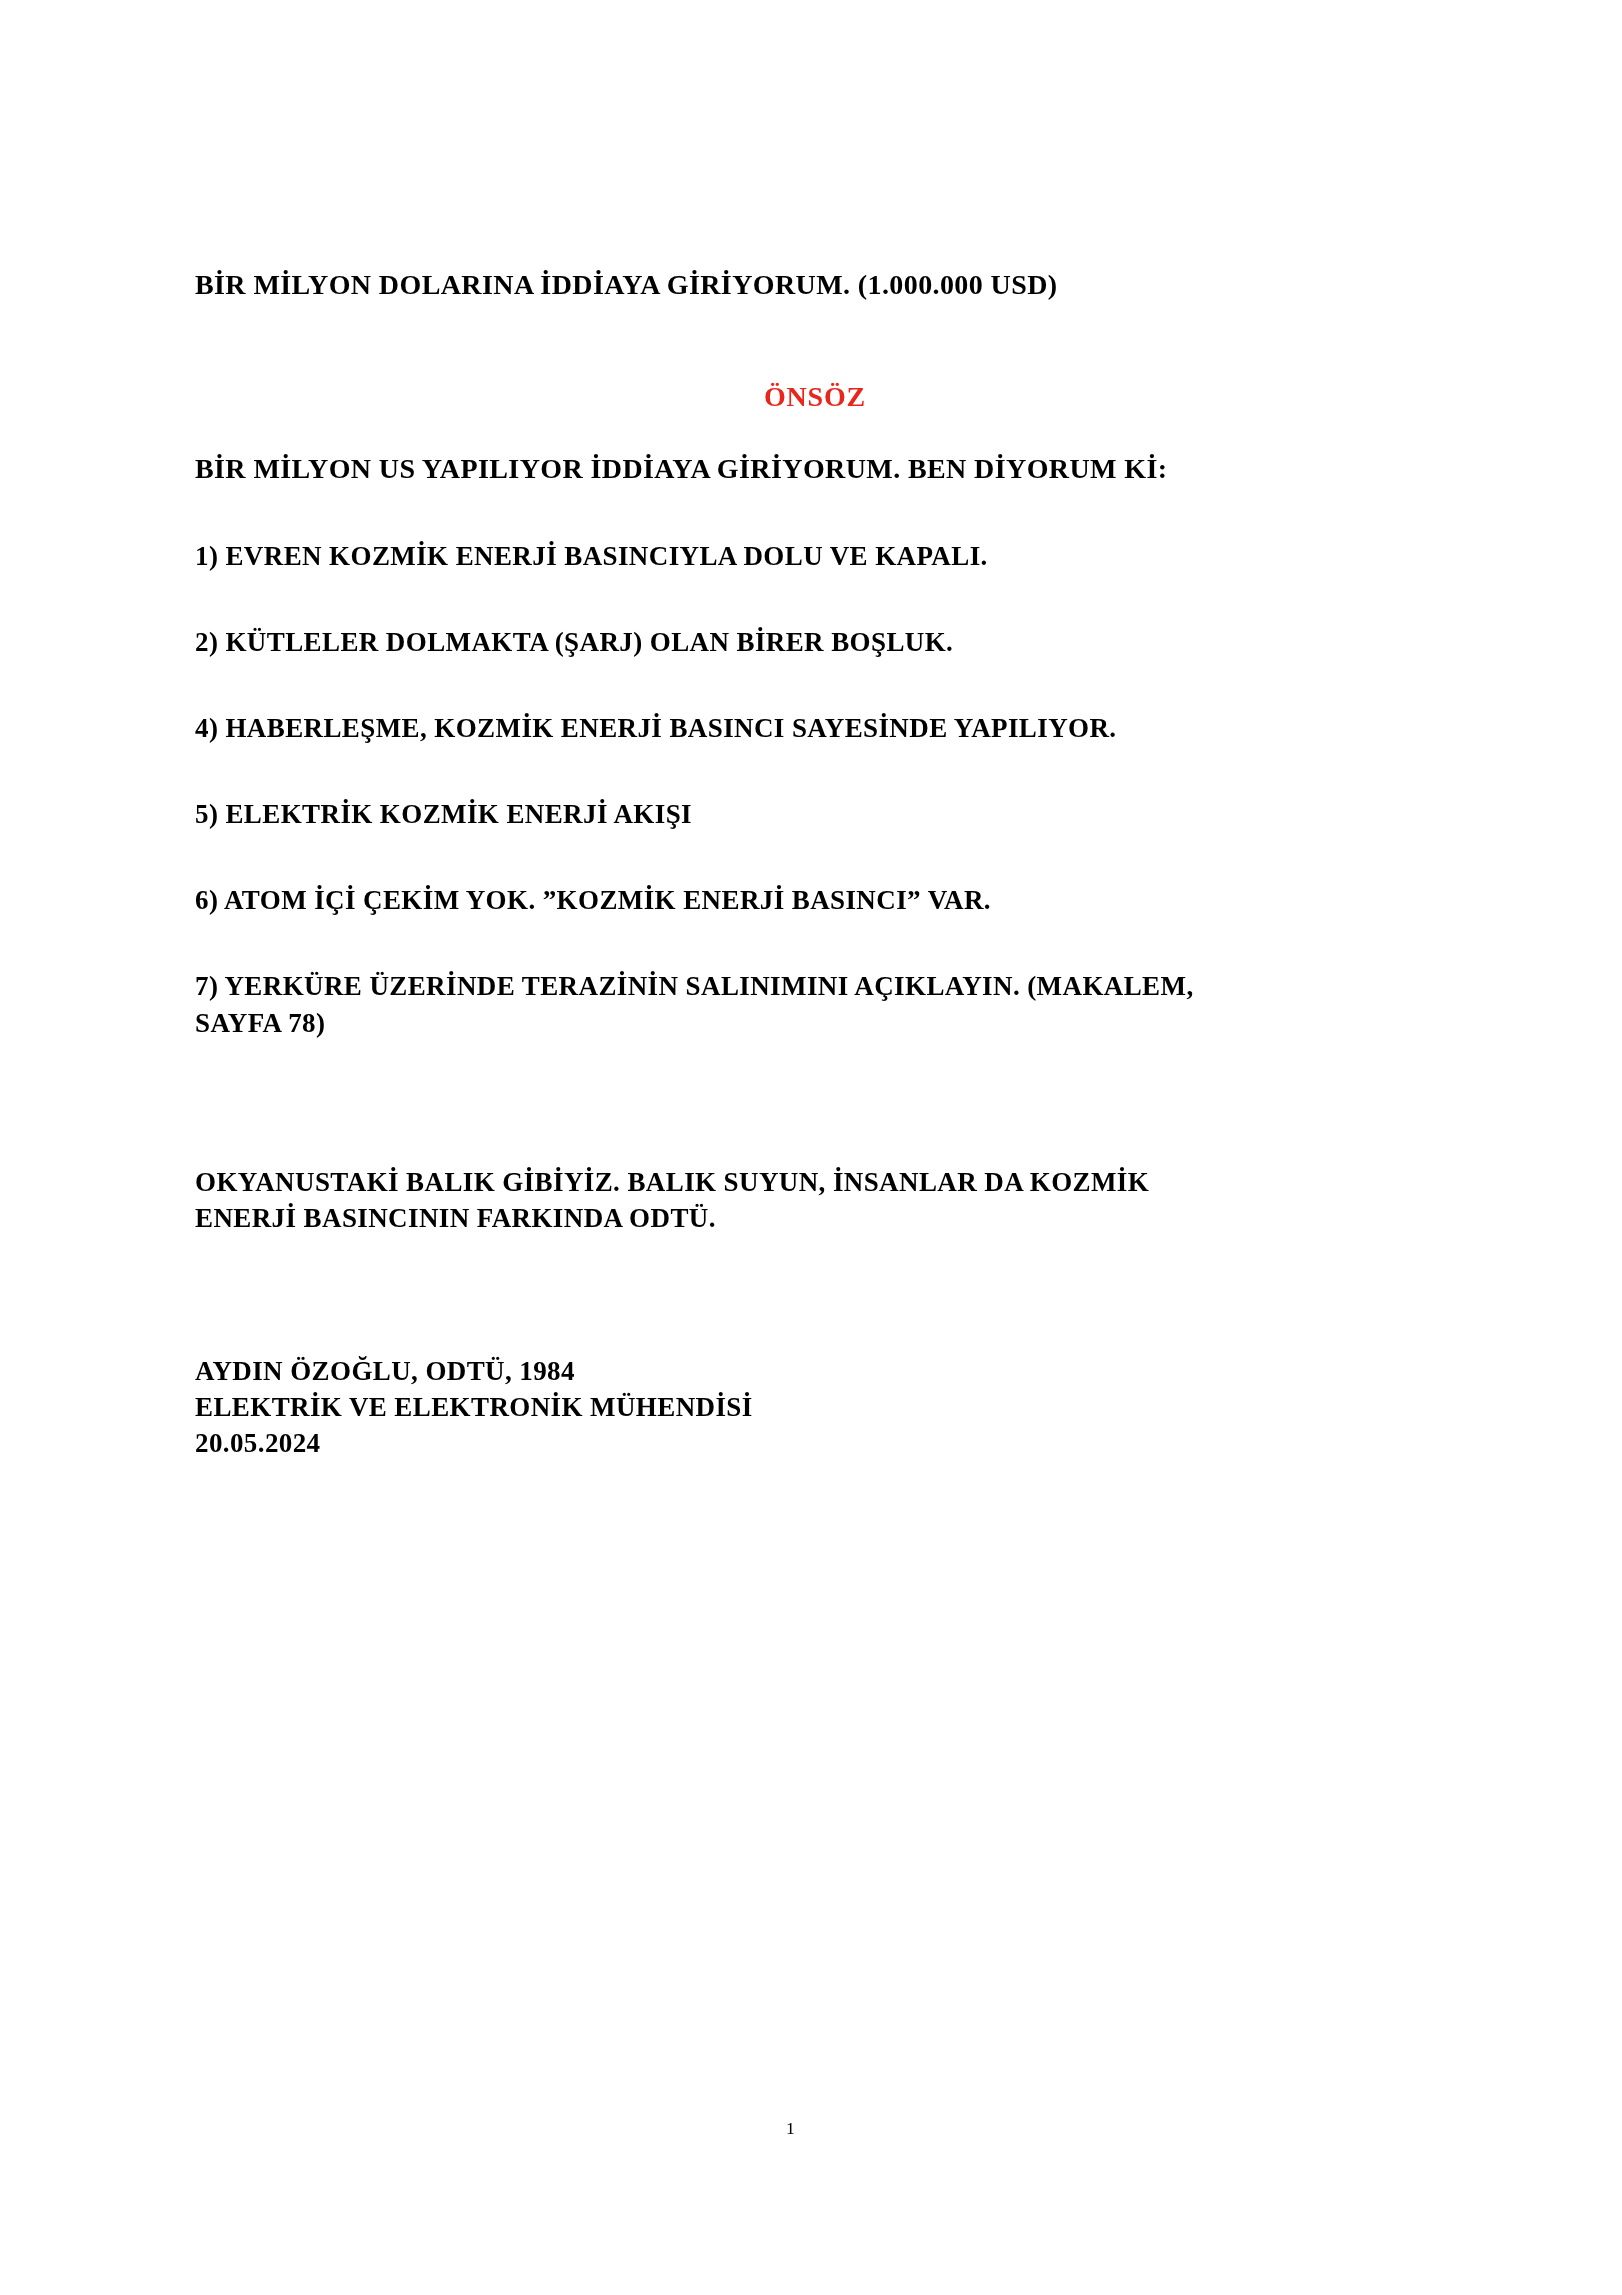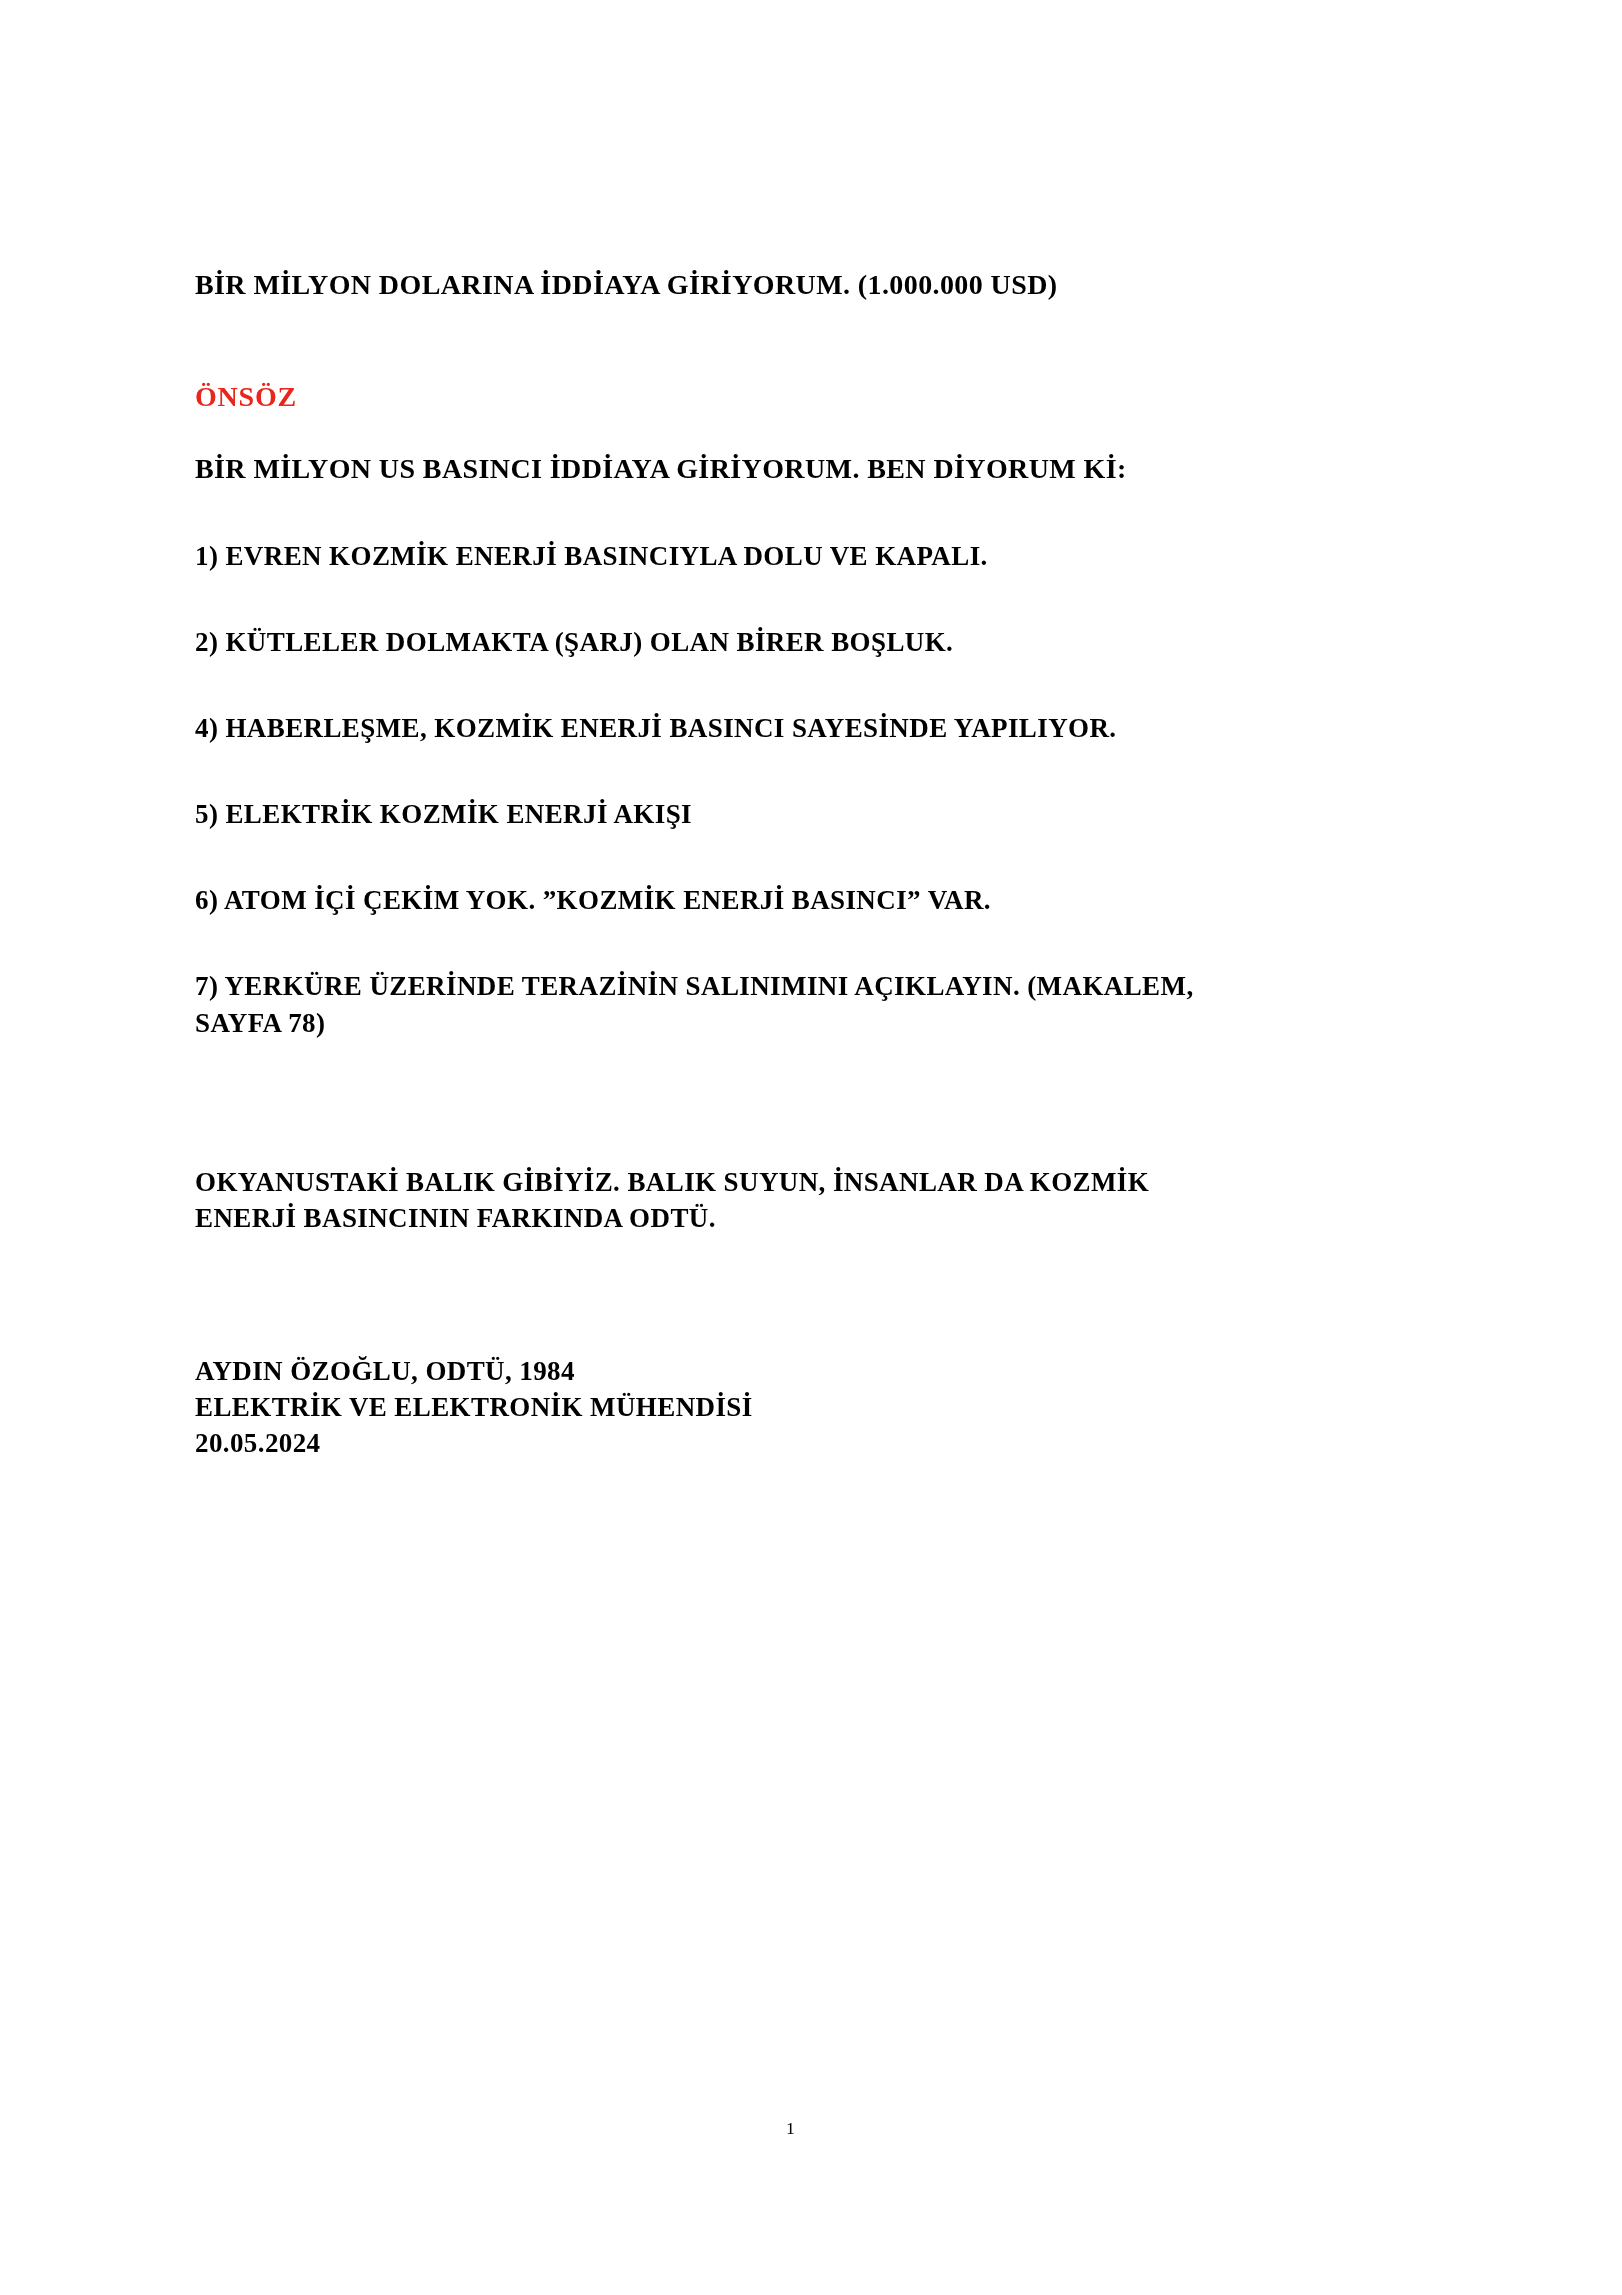--- a/index.html
+++ b/index.html
@@ -32,20 +32,21 @@
     letter-spacing: 0.4px;
     line-height: 1.34;
     white-space: pre-wrap;
   }
   .title-line {
     font-size: 28px;
     margin-bottom: 0;
   }
   .onsoz {
     color: #e8261c;
+    text-align: center;
     font-size: 28px;
     margin-top: 74px;
     letter-spacing: 0.8px;
   }
   .claim {
     margin-top: 35px;
     font-size: 28px;
   }
   .item {
     margin-top: 50px;
@@ -78,21 +79,21 @@
 </head>
 <body>
 
 <div class="page">
   <div class="content">
 
     <div class="line title-line">BİR MİLYON DOLARINA İDDİAYA GİRİYORUM. (1.000.000 USD)</div>
 
     <div class="line onsoz">ÖNSÖZ</div>
 
-    <div class="line claim">BİR MİLYON US BASINCI İDDİAYA GİRİYORUM. BEN DİYORUM Kİ:</div>
+    <div class="line claim">BİR MİLYON US YAPILIYOR İDDİAYA GİRİYORUM. BEN DİYORUM Kİ:</div>
 
     <div class="line item">1) EVREN KOZMİK ENERJİ BASINCIYLA DOLU VE KAPALI.</div>
 
     <div class="line item">2) KÜTLELER DOLMAKTA (ŞARJ) OLAN BİRER BOŞLUK.</div>
 
 
     <div class="line item">4) HABERLEŞME, KOZMİK ENERJİ BASINCI SAYESİNDE YAPILIYOR.</div>
 
     <div class="line item">5) ELEKTRİK KOZMİK ENERJİ AKIŞI</div>
 

